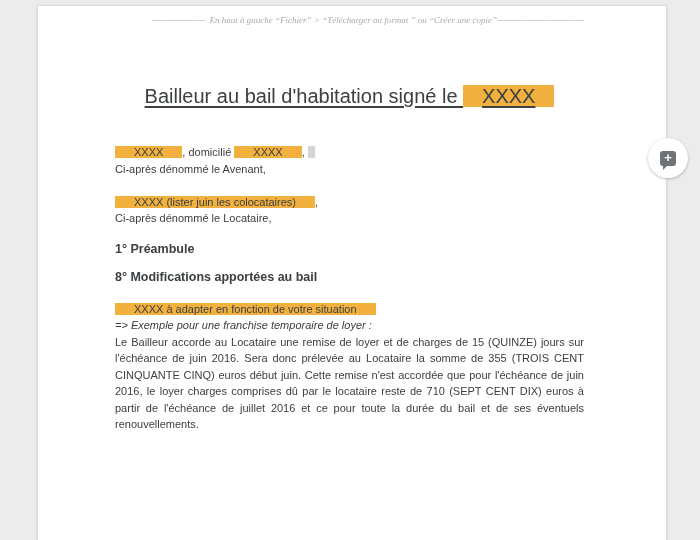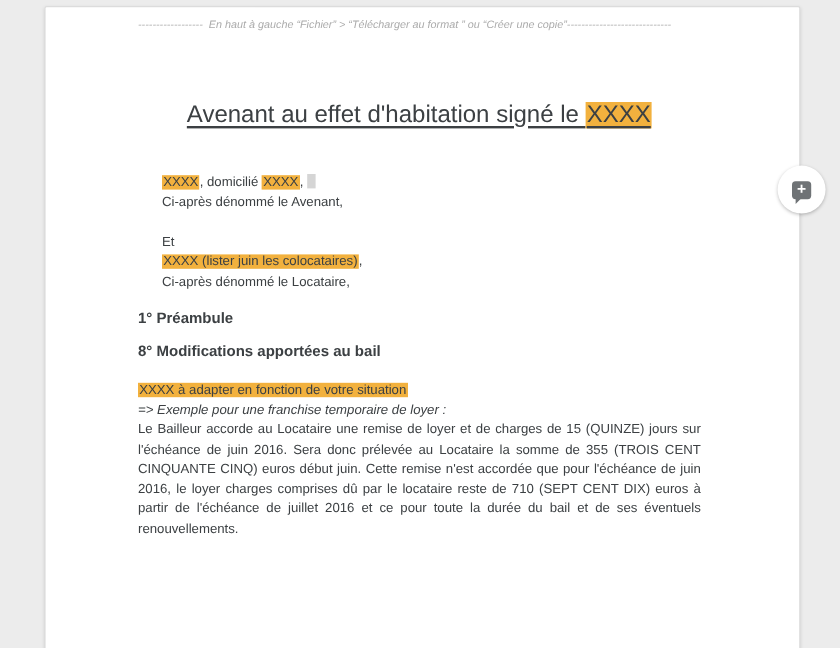--- a/index.html
+++ b/index.html
@@ -27,41 +27,42 @@
     border-bottom: none;
     border-radius: 2px 2px 0 0;
     box-shadow: 0 1px 3px rgba(0,0,0,0.10);
     padding: 8px 82px 0 77px;
   }
   .note {
     font-size: 9px;
     line-height: 12px;
     font-style: italic;
     color: var(--note-text, #ABABAB);
-    text-align: left;
+    text-align: right;
     white-space: pre;
+    font-family: Liberation Serif, serif;
   }
   .doc-title {
     margin-top: 58px;
     font-size: 20px;
     line-height: 24px;
     text-align: center;
     text-decoration: underline;
     text-underline-offset: 3px;
     color: #3C4043;
   }
   .body-text {
     font-size: 11px;
     line-height: 16.5px;
   }
-  .intro { margin-top: 36px; margin-left: 20px; }
+  .intro { margin-top: 36px; }
   .line { min-height: 16.5px; }
   .hl {
     background: var(--highlight, #F2B13E);
-    padding: 0 1px;
+    padding: 0 19px;
   }
   .gray-box {
     display: inline-block;
     width: 7px;
     height: 12px;
     background: #D5D5D5;
     margin-left: 3px;
     vertical-align: -2px;
   }
   .heading {
@@ -121,27 +122,26 @@
     margin-top: -1px;
   }
 </style>
 </head>
 <body>
 
 <div class="page">
 
   <div class="note"><span>------------------</span><span>  En haut à gauche “Fichier” &gt; “Télécharger au format ” ou “Créer une copie”</span><span>-----------------------------</span></div>
 
-  <div class="doc-title"><span>Avenant au effet d'habitation signé le </span><span class="hl">XXXX</span></div>
+  <div class="doc-title"><span>Bailleur au bail d'habitation signé le </span><span class="hl">XXXX</span></div>
 
   <div class="body-text intro">
     <div class="line"><span class="hl">XXXX</span><span>, domicilié </span><span class="hl">XXXX</span><span>,</span><span class="gray-box"></span></div>
     <div class="line">Ci-après dénommé le Avenant,</div>
     <div class="line"></div>
-    <div class="line">Et</div>
     <div class="line"><span class="hl">XXXX (lister juin les colocataires)</span><span>,</span></div>
     <div class="line">Ci-après dénommé le Locataire,</div>
   </div>
 
   <div class="heading h-pre">1° Préambule</div>
 
   <div class="body-text">
   </div>
 
   <div class="heading h-mod">8° Modifications apportées au bail</div>

